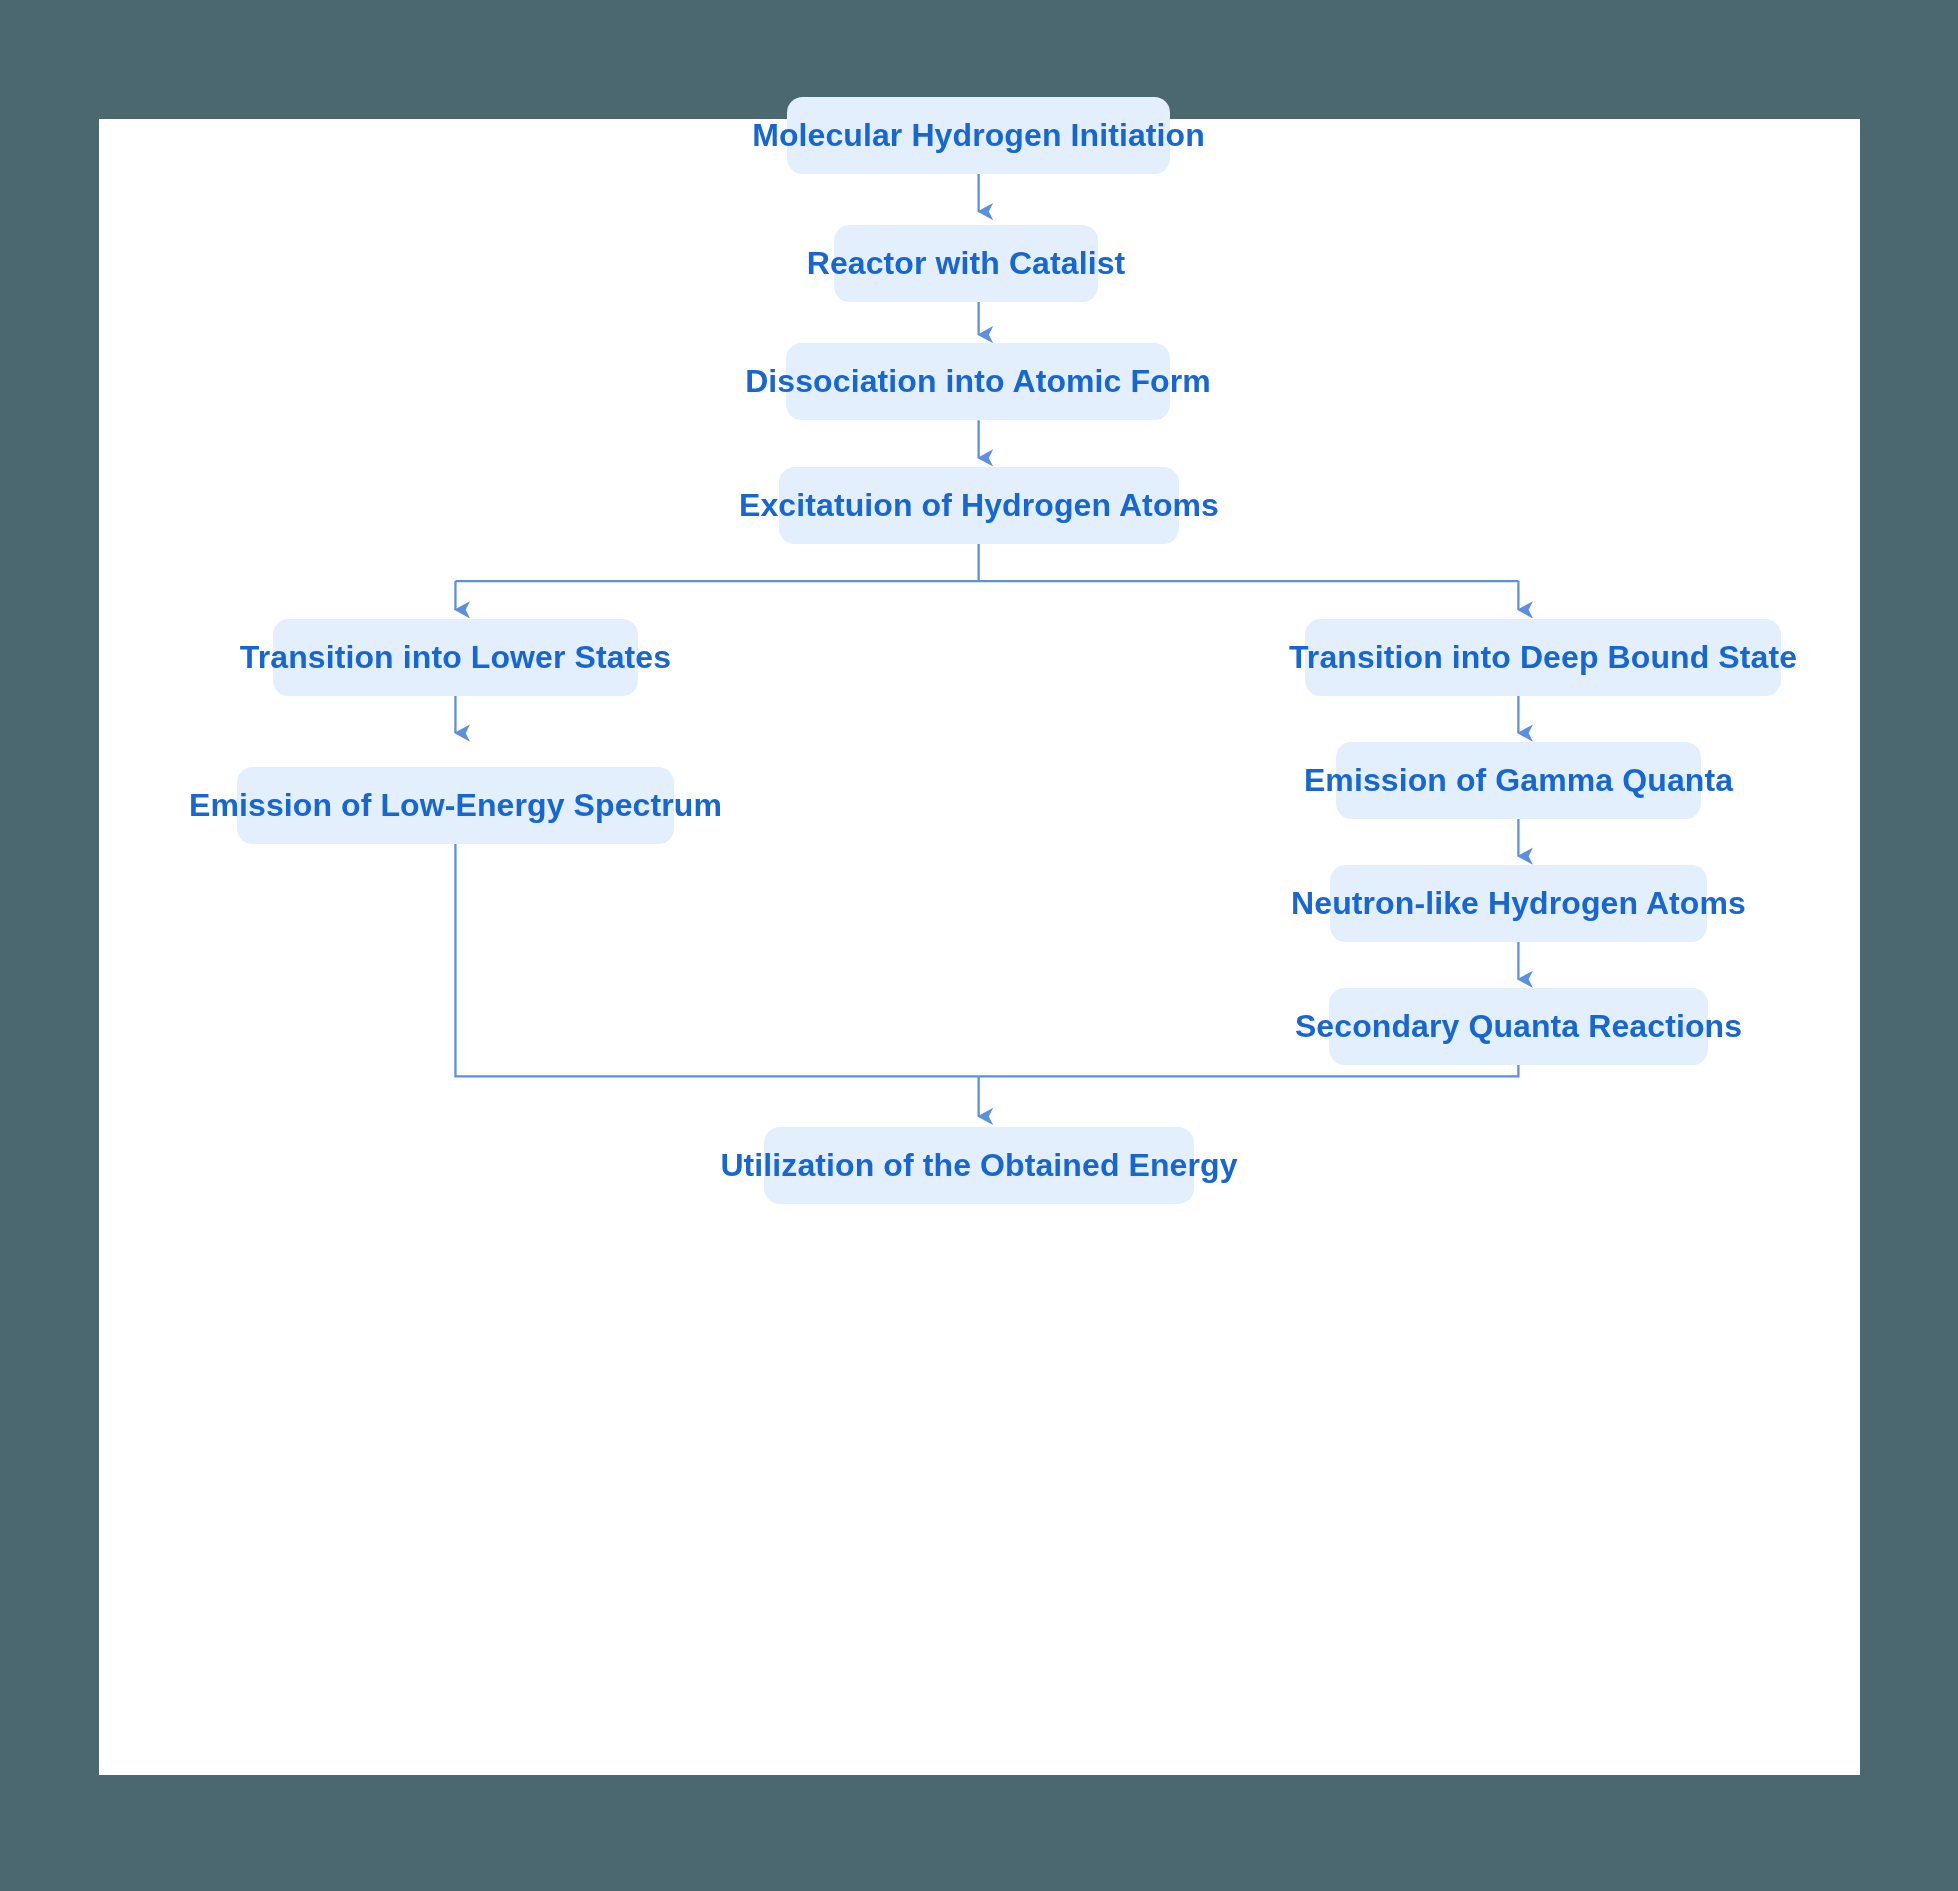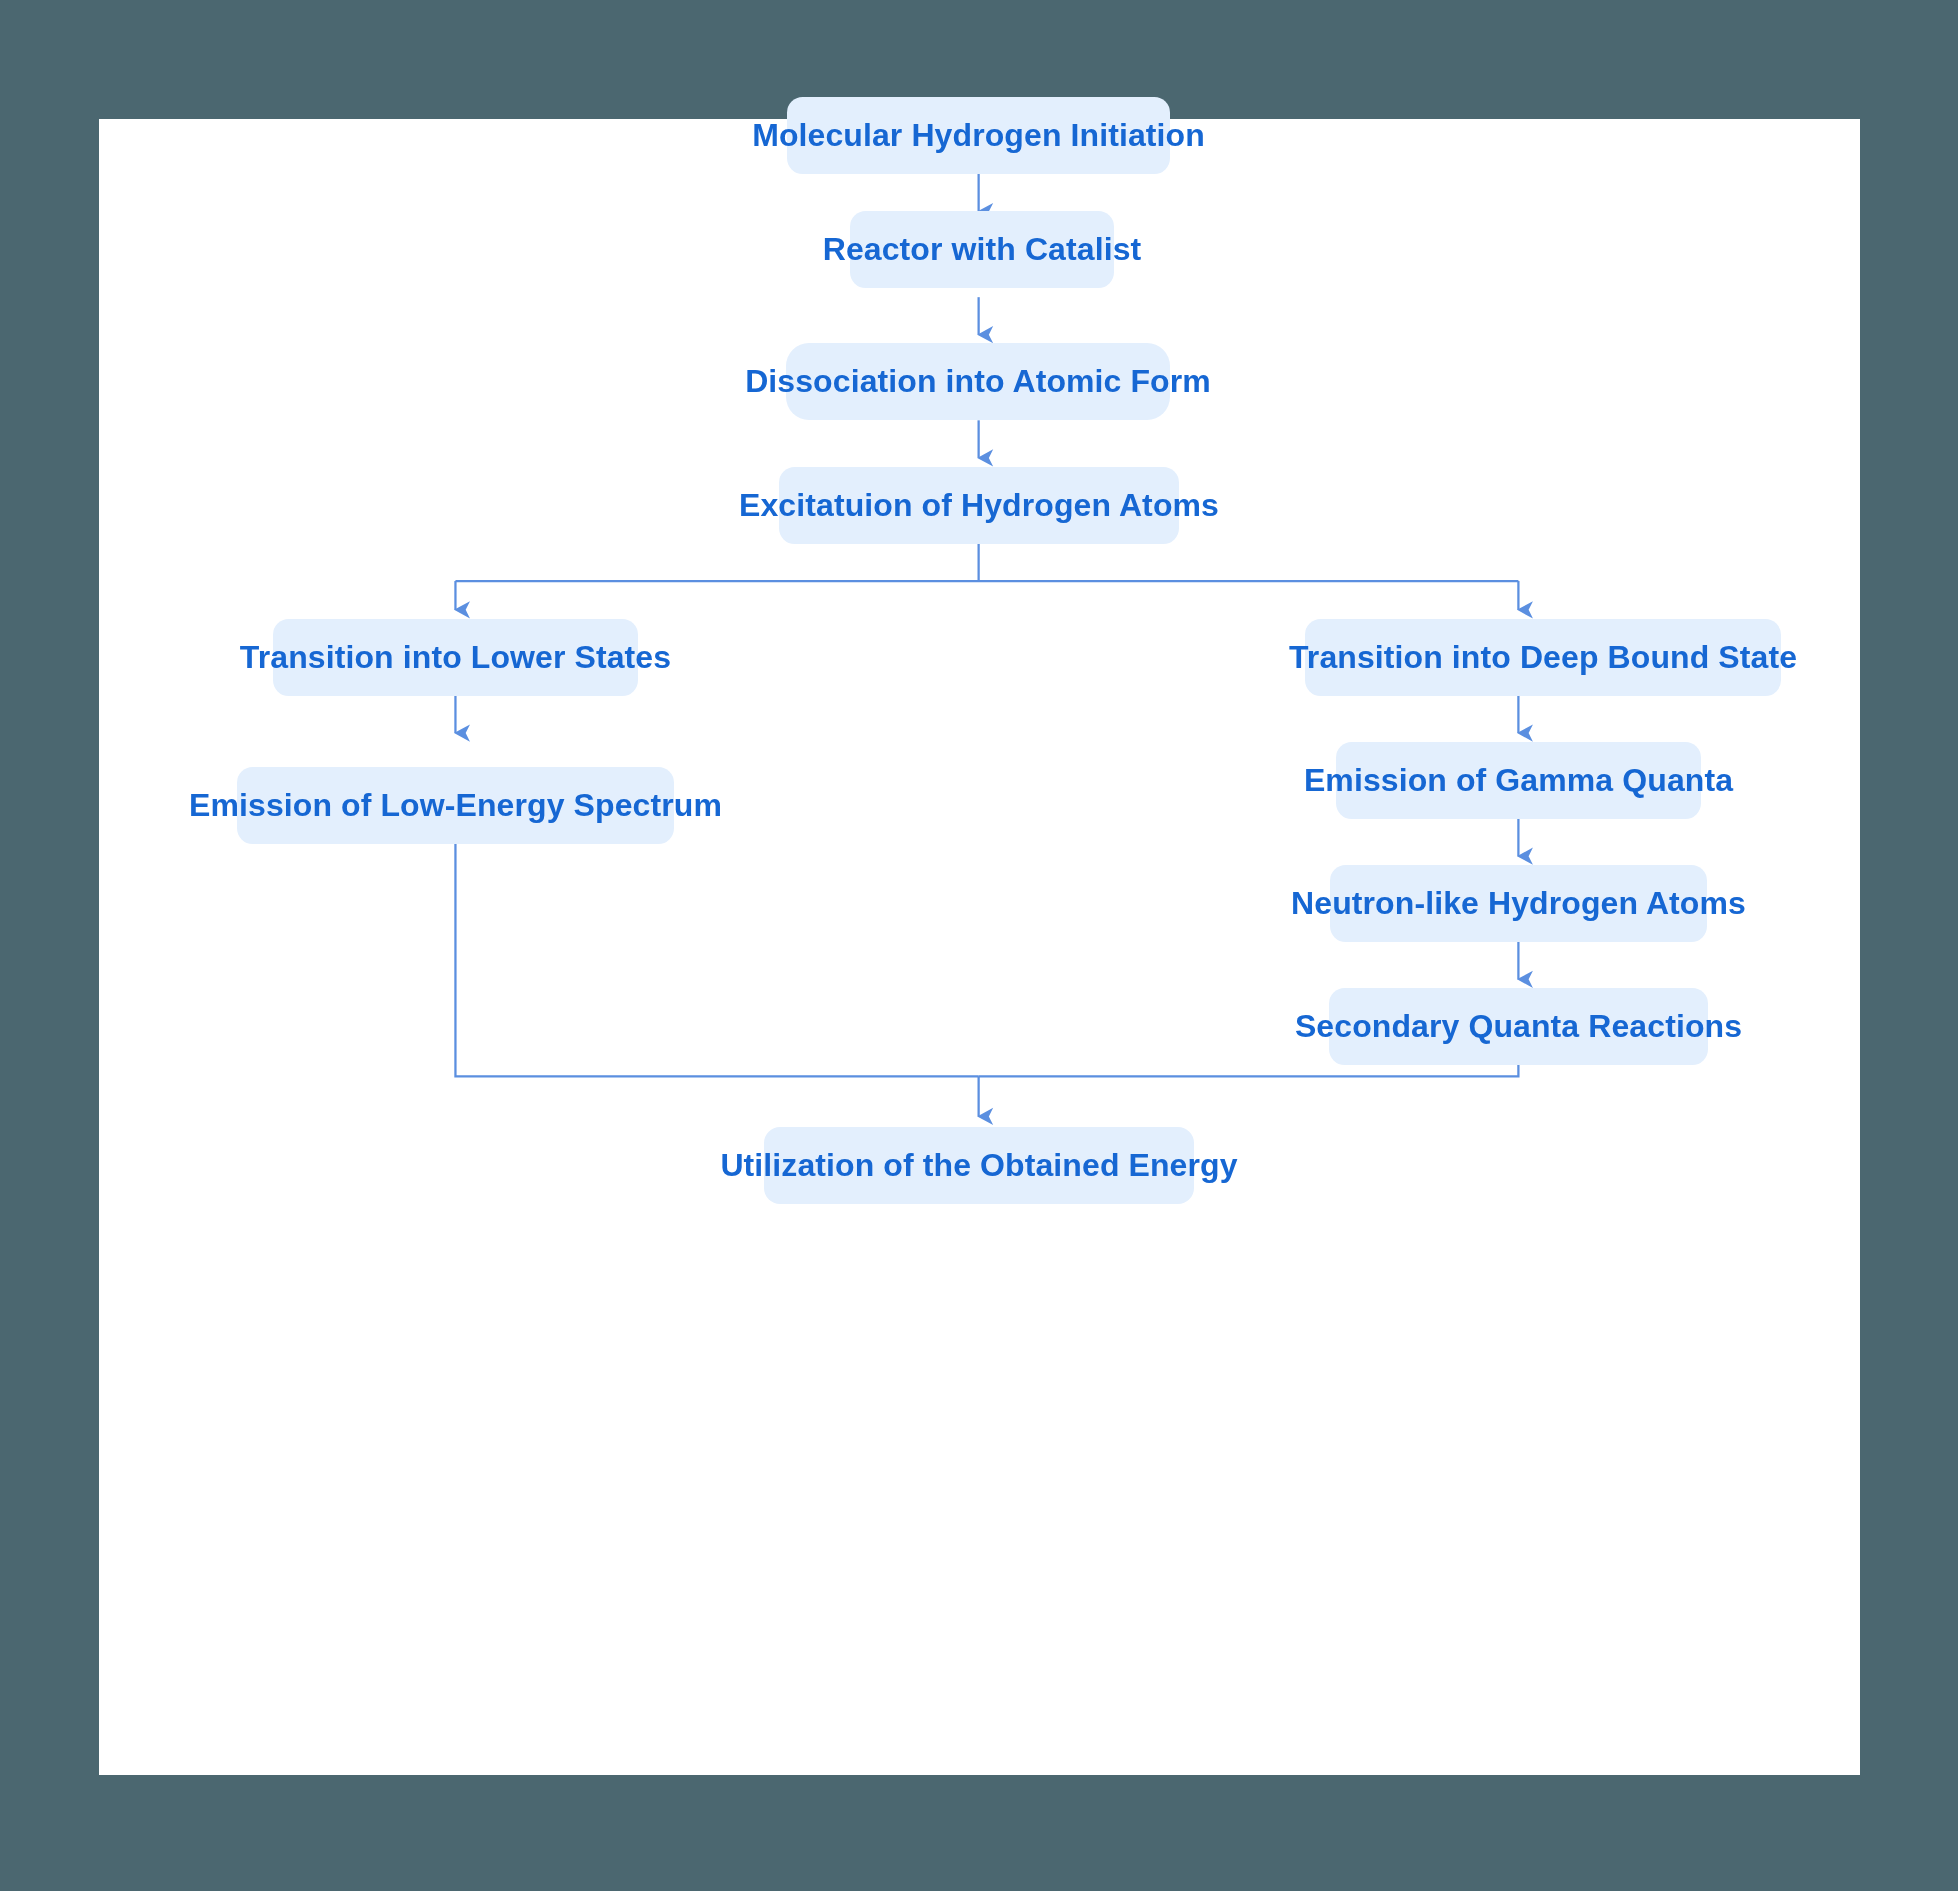--- a/index.html
+++ b/index.html
@@ -86,25 +86,25 @@
         <path d="M408,801 L408,1096 L1007,1096"></path>
         <path d="M1625,1083 L1625,1096 L1007,1096"></path>
         <line x1="1007" y1="1096" x2="1007" y2="1142" marker-end="url(#arrowhead)"></line>
       </g>
     </svg>
 
     <div class="node" style="left:688px; top:-22px; width:383px;">
       <span>Molecular Hydrogen Initiation</span>
     </div>
 
-    <div class="node" style="left:735px; top:92px; width:264px;margin-left:16px;">
+    <div class="node" style="left:735px; top:106px; width:264px;">
       <span>Reactor with Catalist</span>
     </div>
 
-    <div class="node" style="left:687px; top:224px; width:384px;border-radius:23px;">
+    <div class="node" style="left:687px; top:224px; width:384px;">
       <span>Dissociation into Atomic Form</span>
     </div>
 
     <div class="node" style="left:680px; top:348px; width:400px;">
       <span>Excitatuion of Hydrogen Atoms</span>
     </div>
 
     <div class="node" style="left:174px; top:500px; width:365px;">
       <span>Transition into Lower States</span>
     </div>

